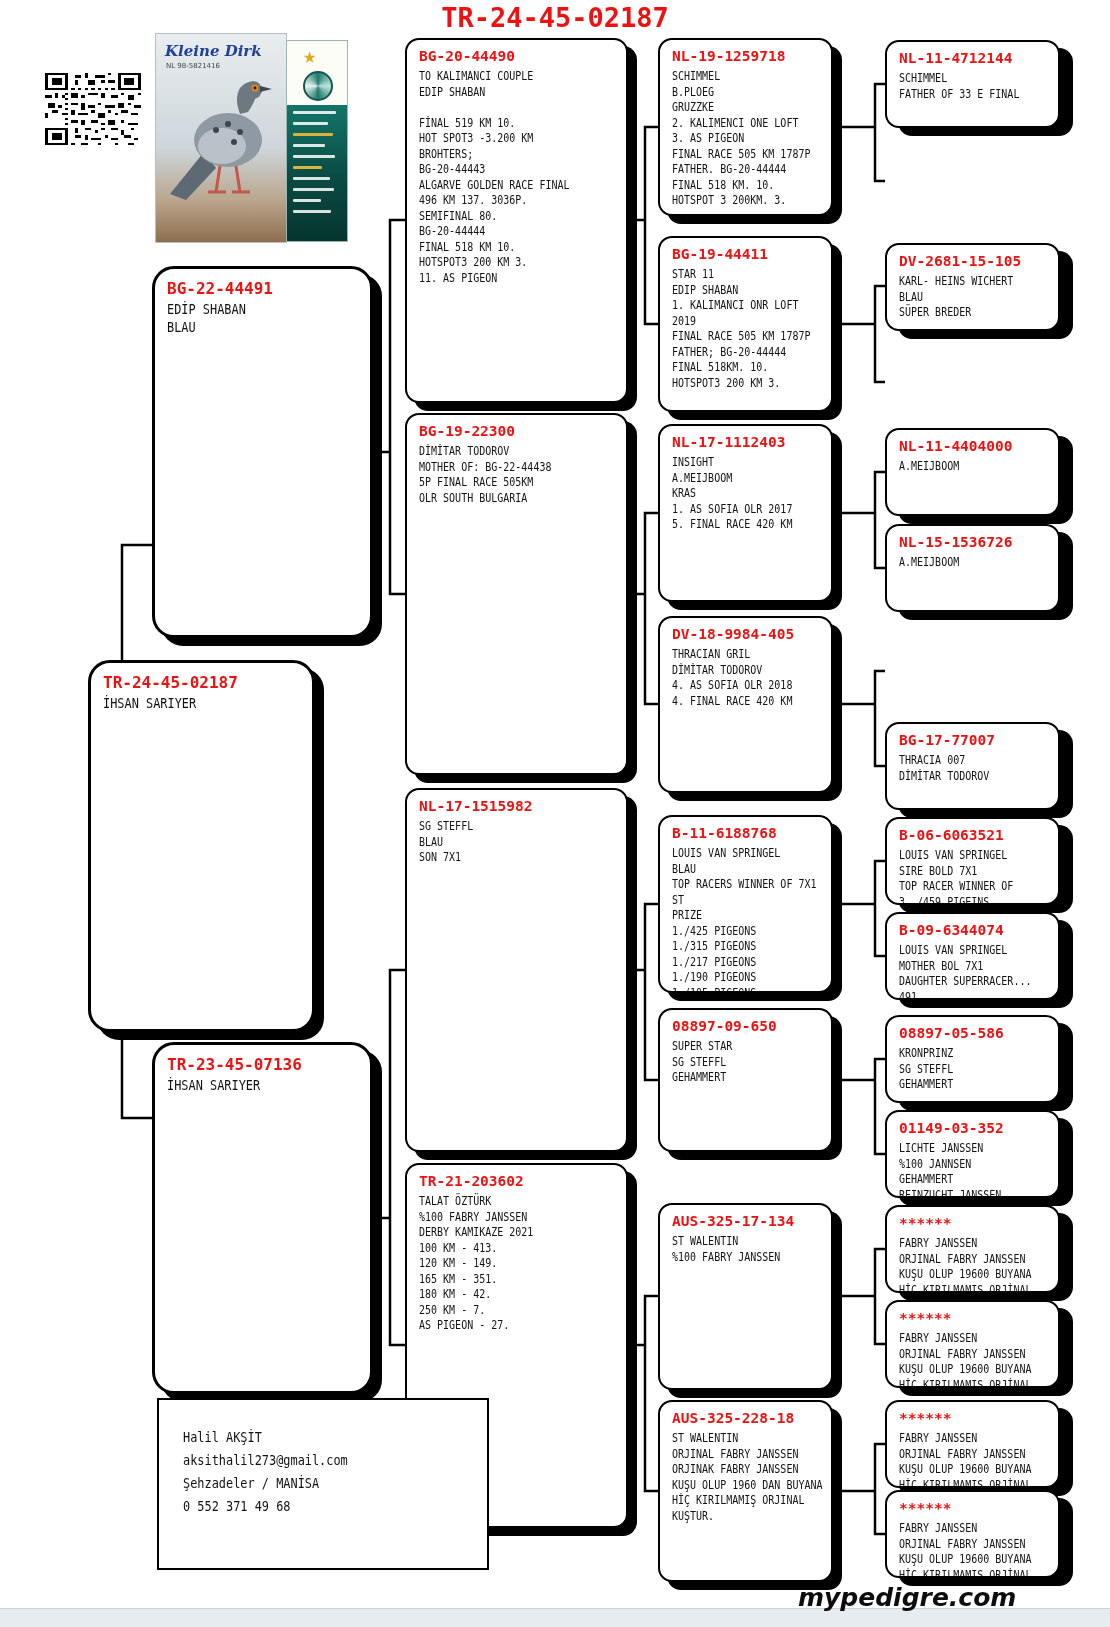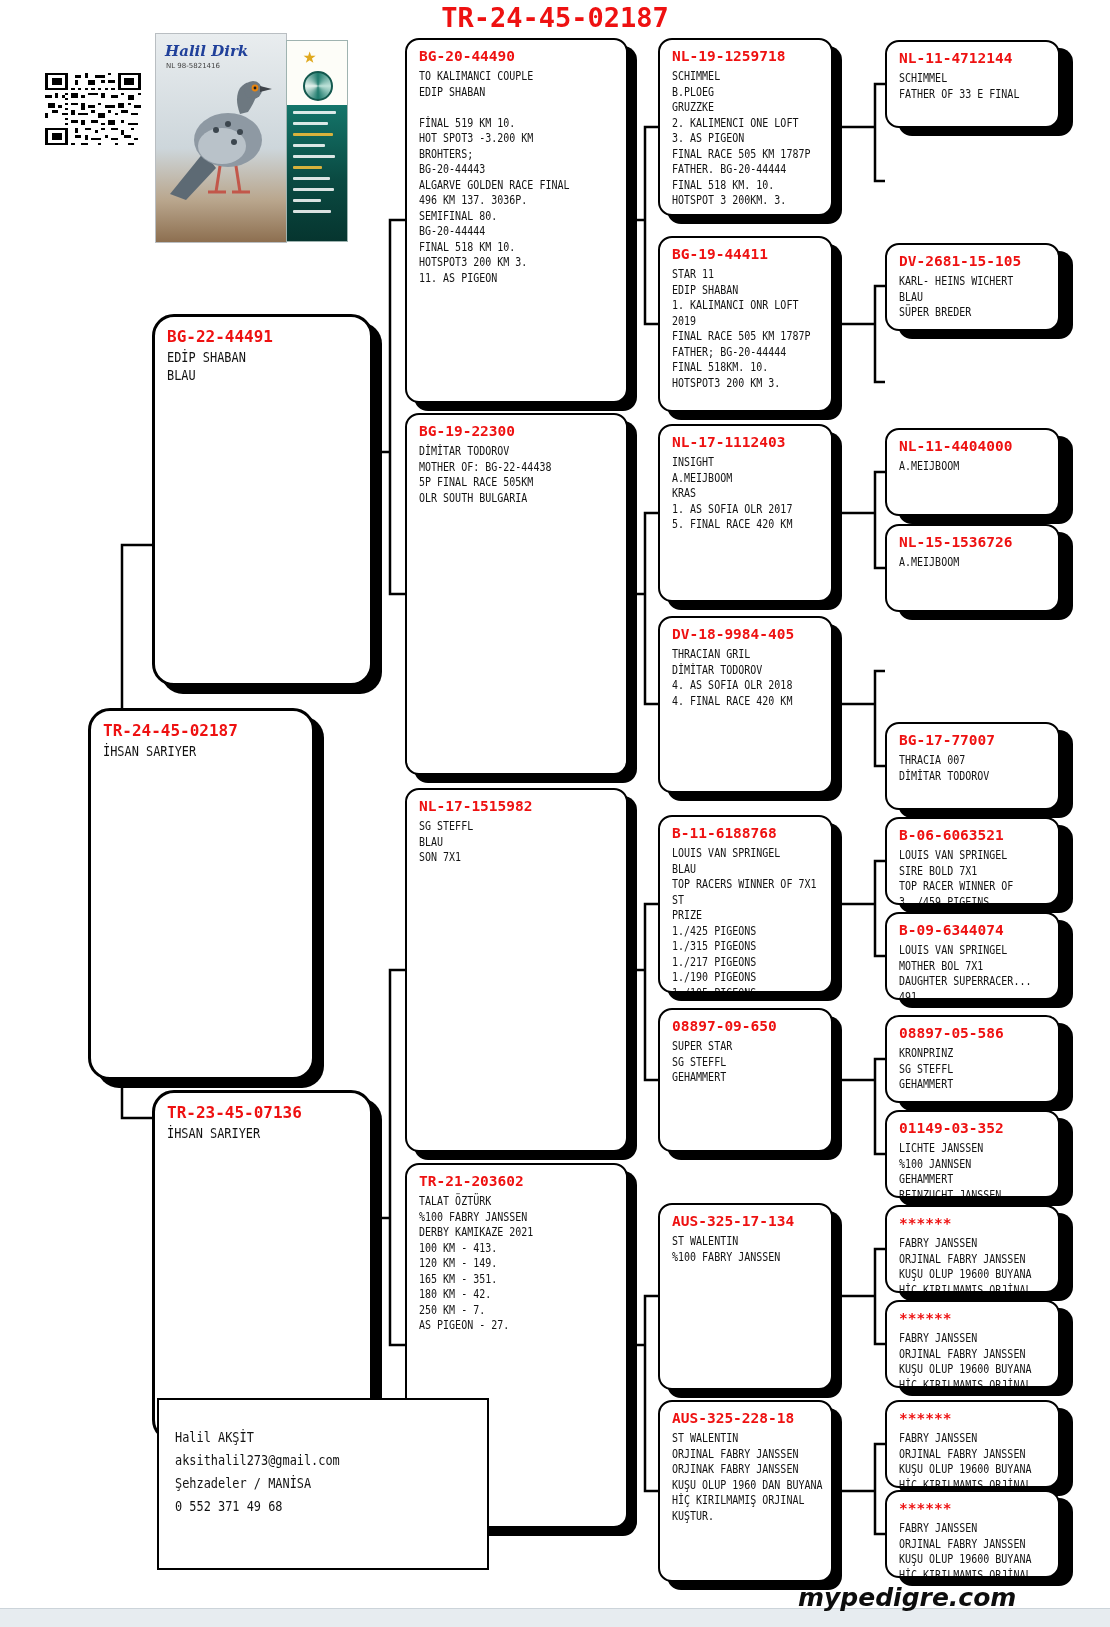--- a/index.html
+++ b/index.html
@@ -4,28 +4,28 @@
 <style>
   html,body{margin:0;padding:0;background:#fff;}
   #page{position:relative;width:1110px;height:1627px;background:#ffffff;overflow:hidden;
         font-family:"DejaVu Sans Mono","Liberation Mono",monospace;}
   #title{position:absolute;left:0;top:2px;width:100%;text-align:center;
          font:bold 27px/32px "DejaVu Sans Mono",monospace;color:#ee1111;z-index:3;}
   #connectors{position:absolute;left:0;top:0;z-index:1;}
   .pbox{position:absolute;background:#fff;border:2.5px solid #000;border-radius:14px;
         box-shadow:9px 8px 0 #000;padding:7px 4px 4px 12px;overflow:hidden;z-index:2;box-sizing:border-box;}
   .pbox.g4{box-shadow:13px 8px 0 #000;}
-  .pbox.big{border-radius:22px;border-width:3px;padding-top:10px;margin-top:48px;}
+  .pbox.big{border-radius:22px;border-width:3px;padding-top:10px;}
   .bid{color:#ee1111;font:bold 14.5px/19px "DejaVu Sans Mono",monospace;white-space:pre;margin-bottom:2px;}
   .btxt{font:12.5px/15.5px "DejaVu Sans Mono",monospace;color:#121212;white-space:pre-line;
         transform:scaleX(0.8);transform-origin:0 0;width:125%;}
   .big .bid{font-size:16px;}
   .big .btxt{font-size:14px;line-height:18px;transform:scaleX(0.85);width:117%;}
   #contact{position:absolute;left:157px;top:1398px;width:332px;height:172px;background:#fff;
-           border:2.5px solid #000;padding:26px 10px 10px 16px;box-sizing:border-box;z-index:2;}
+           border:2.5px solid #000;padding:26px 10px 10px 24px;box-sizing:border-box;z-index:2;}
   #contact .btxt{font-size:14px;line-height:23px;transform:scaleX(0.85);width:117%;}
   #footer{position:absolute;left:798px;top:1583px;font:bold italic 25px "DejaVu Sans",sans-serif;
           color:#0d0d0d;z-index:3;text-align:center;}
   #bottomstrip{position:absolute;left:0;bottom:0;width:100%;height:18px;background:#e7ecf0;
                border-top:1px solid #ccd4da;z-index:2;}
   
   #photocard{position:absolute;left:155px;top:33px;width:130px;height:208px;z-index:2;
              background:linear-gradient(180deg,#e9edef 0%,#cdd6db 55%,#b9a68d 80%,#8d6f50 100%);
              border:1px solid #b9bec2;overflow:hidden;}
   #photocard .kname{position:absolute;left:9px;top:8px;font:bold italic 15px "DejaVu Serif",serif;color:#20409a;}
@@ -161,21 +161,21 @@
         <circle cx="78" cy="108" r="3" fill="#3c464e"></circle>
       <path d="M92 78 Q104 60 100 52 Q92 44 84 54 Q78 64 84 80 Z" fill="#6d7880"></path>
       <circle cx="97" cy="56" r="9" fill="#6d7880"></circle>
       <circle cx="99" cy="54" r="3.4" fill="#e8850f"></circle>
         <circle cx="99" cy="54" r="1.4" fill="#1a1a1a"></circle>
       <polygon points="104,52 116,55 104,58" fill="#3f444a"></polygon>
       <line x1="64" y1="132" x2="60" y2="158" stroke="#c2574a" stroke-width="3"></line>
       <line x1="80" y1="132" x2="84" y2="158" stroke="#c2574a" stroke-width="3"></line>
       <path d="M52 158 H70 M76 158 H94" stroke="#c2574a" stroke-width="3"></path>
     </svg>
-    <div class="kname">Halil Dirk</div>
+    <div class="kname">Kleine Dirk</div>
     <div class="kring">NL 98-5821416</div>
   </div>
 
   <div id="banner">
     <div class="btop">
       <div class="star">★</div>
       <div class="swirl"></div>
     </div>
     <div class="bbody">
       <div class="bar" style="width:90%"></div>

